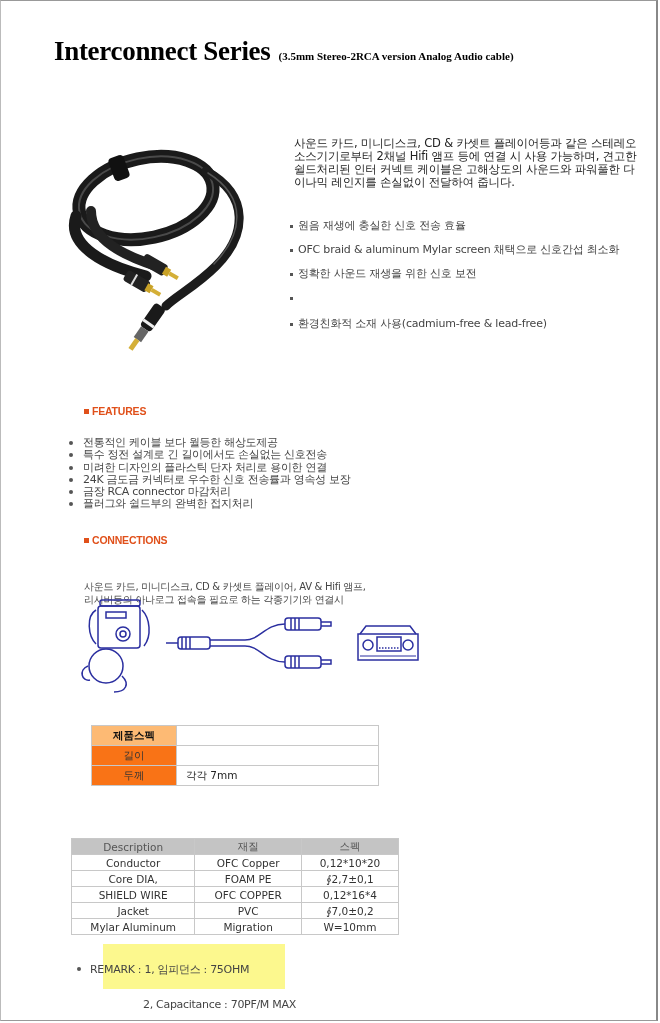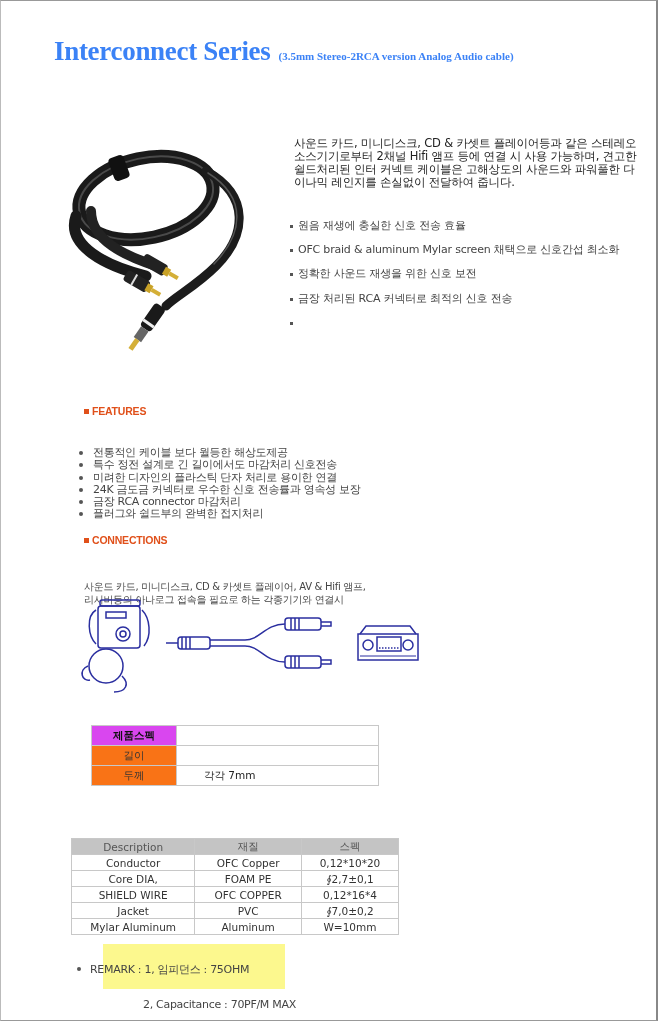--- a/index.html
+++ b/index.html
@@ -1,37 +1,37 @@
 <!DOCTYPE html>
 <html><head>
 <meta charset="utf-8">
 <style>
   html,body{margin:0;padding:0;background:#fff;}
   body{width:660px;height:1023px;position:relative;overflow:hidden;font-family:"DejaVu Sans",sans-serif;color:#333;}
   .frame{position:absolute;left:0;top:0;width:658px;height:1021px;border:1px solid #999;border-left-color:#bbb;border-right:2px solid #888;box-sizing:border-box;}
-  .title{position:absolute;left:54px;top:36px;font-family:"Liberation Serif",serif;font-weight:bold;color:#3b82f6;white-space:nowrap;}
+  .title{position:absolute;left:54px;top:36px;font-family:"Liberation Serif",serif;font-weight:bold;color:#000000;white-space:nowrap;}
   .title .main{font-size:27px;letter-spacing:-0.3px;}
   .title .sub{font-size:11px;margin-left:4px;}
   .product-img{position:absolute;left:36px;top:126px;width:240px;height:230px;}
   .intro{position:absolute;left:294px;top:137px;width:345px;font-size:11.5px;line-height:13px;color:#222;letter-spacing:-0.2px;}
   .hl{position:absolute;left:290px;font-size:11px;color:#444;white-space:nowrap;letter-spacing:-0.2px;}
   .hl .dot{display:inline-block;width:3px;height:3px;background:#555;margin-right:5px;vertical-align:middle;}
   .section-head{position:absolute;left:84px;font-size:10.5px;font-weight:bold;color:#e0501a;font-family:"Liberation Sans",sans-serif;letter-spacing:-0.2px;}
   .section-head .sq{display:inline-block;width:5px;height:5px;background:#e0501a;margin-right:3px;vertical-align:1px;}
-  .features{position:absolute;left:69px;top:437px;margin:10px;padding:0;list-style:none;font-size:11px;line-height:12.3px;color:#444;letter-spacing:-0.3px;}
+  .features{position:absolute;left:69px;top:437px;margin:0;padding:0;list-style:none;font-size:11px;line-height:12.3px;color:#444;letter-spacing:-0.3px;}
   .features li{position:relative;padding-left:14px;white-space:nowrap;}
   .features li:before{content:"";position:absolute;left:0;top:4px;width:4px;height:4px;border-radius:50%;background:#555;}
   .conn-text{position:absolute;left:84px;top:580px;font-size:10px;line-height:13px;color:#444;letter-spacing:-0.3px;white-space:nowrap;}
   .diagram{position:absolute;left:60px;top:596px;width:380px;height:100px;}
   table{border-collapse:collapse;position:absolute;}
   .spec1{left:91px;top:725px;width:288px;font-size:10.5px;}
   .spec1 td{border:1px solid #c8c8c8;height:19px;padding:0;}
   .spec1 td.k{width:84px;text-align:center;background:#f97316;color:#333;}
-  .spec1 td.hdr{background:#d946ef;font-weight:bold;color:#111;}
-  .spec1 td.v{padding-left:27px;color:#222;}
+  .spec1 td.hdr{background:#fdba74;font-weight:bold;color:#111;}
+  .spec1 td.v{padding-left:9px;color:#222;}
   .spec2{left:71px;top:838px;width:328px;font-size:10.5px;}
   .spec2 td,.spec2 th{border:1px solid #c8c8c8;height:15px;padding:0;text-align:center;color:#333;font-weight:normal;}
   .spec2 th{background:#c4c4c4;color:#555;}
   .spec2 .c1{width:124px;} .spec2 .c2{width:107px;} .spec2 .c3{width:97px;}
   .highlight{position:absolute;left:103px;top:944px;width:182px;height:45px;background:#fbf77a;opacity:.85;}
   .remark{position:absolute;left:77px;top:963px;font-size:11px;line-height:14px;color:#444;letter-spacing:-0.3px;white-space:nowrap;}
   .remark .b{display:inline-block;width:4px;height:4px;border-radius:50%;background:#555;margin-right:9px;vertical-align:2px;}
   .remark .l2{padding-left:66px;margin-top:21px;}
 </style>
 </head>
@@ -71,27 +71,27 @@
     <rect x="92" y="190" width="13" height="9" fill="#666"></rect>
     <rect x="80" y="192" width="12" height="5" fill="#d4af37"></rect>
   </g>
 </svg>
 
 <div class="intro">사운드 카드, 미니디스크, CD &amp; 카셋트 플레이어등과 같은 스테레오 소스기기로부터 2채널 Hifi 앰프 등에 연결 시 사용 가능하며, 견고한 쉴드처리된 인터 커넥트 케이블은 고해상도의 사운드와 파워풀한 다이나믹 레인지를 손실없이 전달하여 줍니다.</div>
 
 <div class="hl" style="top:218px"><span class="dot"></span><span>원음 재생에 충실한 신호 전송 효율</span></div>
 <div class="hl" style="top:242px"><span class="dot"></span><span>OFC braid &amp; aluminum Mylar screen 채택으로 신호간섭 최소화</span></div>
 <div class="hl" style="top:266px"><span class="dot"></span><span>정확한 사운드 재생을 위한 신호 보전</span></div>
-<div class="hl" style="top:291px"><span class="dot"></span><span>금장 처리된 RCA 커넥터로 최적의 신호 전송</span></div>
-<div class="hl" style="top:316px"><span class="dot"></span></div>
+<div class="hl" style="top:291px"><span class="dot"></span></div>
+<div class="hl" style="top:316px"><span class="dot"></span><span>환경친화적 소재 사용(cadmium-free &amp; lead-free)</span></div>
 
 <div class="section-head" style="top:405px"><span class="sq"></span><span>FEATURES</span></div>
 <ul class="features">
   <li>전통적인 케이블 보다 월등한 해상도제공</li>
-  <li>특수 정전 설계로 긴 길이에서도 마감처리 신호전송</li>
+  <li>특수 정전 설계로 긴 길이에서도 손실없는 신호전송</li>
   <li>미려한 디자인의 플라스틱 단자 처리로 용이한 연결</li>
   <li>24K 금도금 커넥터로 우수한 신호 전송률과 영속성 보장</li>
   <li>금장 RCA connector 마감처리</li>
   <li>플러그와 쉴드부의 완벽한 접지처리</li>
 </ul>
 
 <div class="section-head" style="top:534px"><span class="sq"></span><span>CONNECTIONS</span></div>
 <div class="conn-text">
   <div>사운드 카드, 미니디스크, CD &amp; 카셋트 플레이어, AV &amp; Hifi 앰프,</div>
   <div>리시버등의 아나로그 접속을 필요로 하는 각종기기와 연결시</div>
@@ -168,21 +168,21 @@
         <td>OFC COPPER</td>
         <td>0,12*16*4</td>
       </tr>
   <tr>
         <td>Jacket</td>
         <td>PVC</td>
         <td>∮7,0±0,2</td>
       </tr>
   <tr>
         <td>Mylar Aluminum</td>
-        <td>Aluminum</td>
+        <td>Migration</td>
         <td>W=10mm</td>
       </tr>
 </tbody>
   </table>
 
 <div class="highlight"></div>
 <div class="remark">
   <div><span class="b"></span><span>REMARK : 1, 임피던스 : 75OHM</span></div>
   <div class="l2">2, Capacitance : 70PF/M MAX</div>
 </div>

